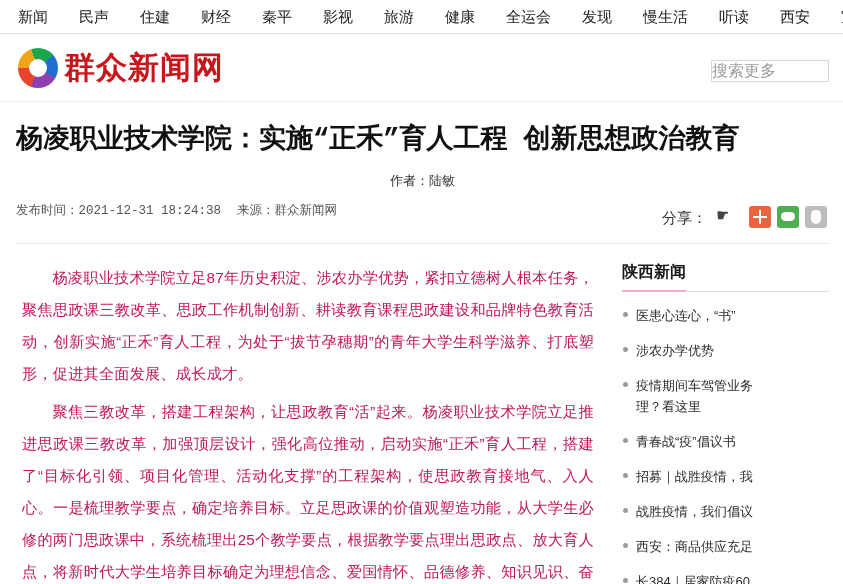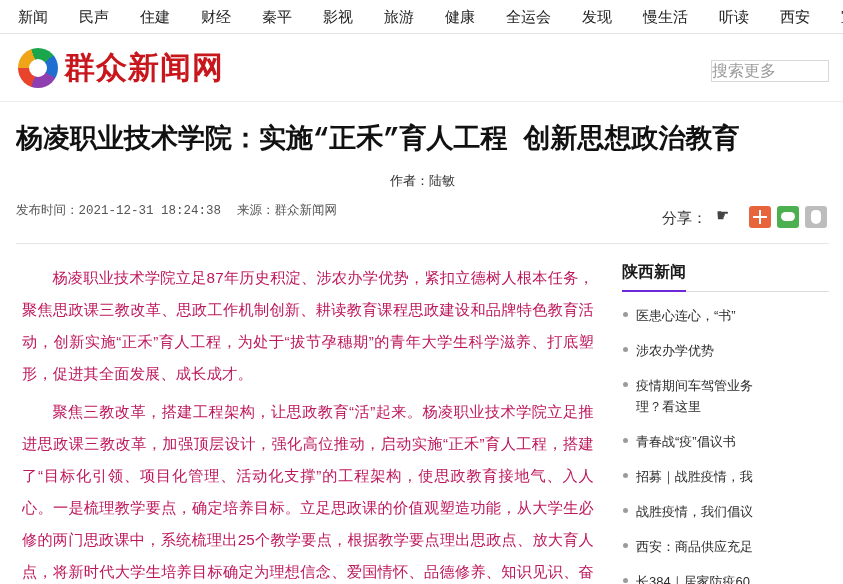--- a/index.html
+++ b/index.html
@@ -184,21 +184,21 @@
   }
   .sidecol {
     flex: 1;
     min-width: 0;
     padding-left: 6px;
   }
   .side-title {
     font-size: 16px;
     font-weight: bold;
     color: #1a1a1a;
-    border-bottom: 2px solid #6d28d9;
+    border-bottom: 2px solid #f9a8d4;
     display: inline-block;
     padding-bottom: 7px;
   }
   .side-rule {
     border-bottom: 1px solid #dcdcdc;
     margin-top: -1px;
     height: 1px;
   }
   .side-list {
     list-style: none;

